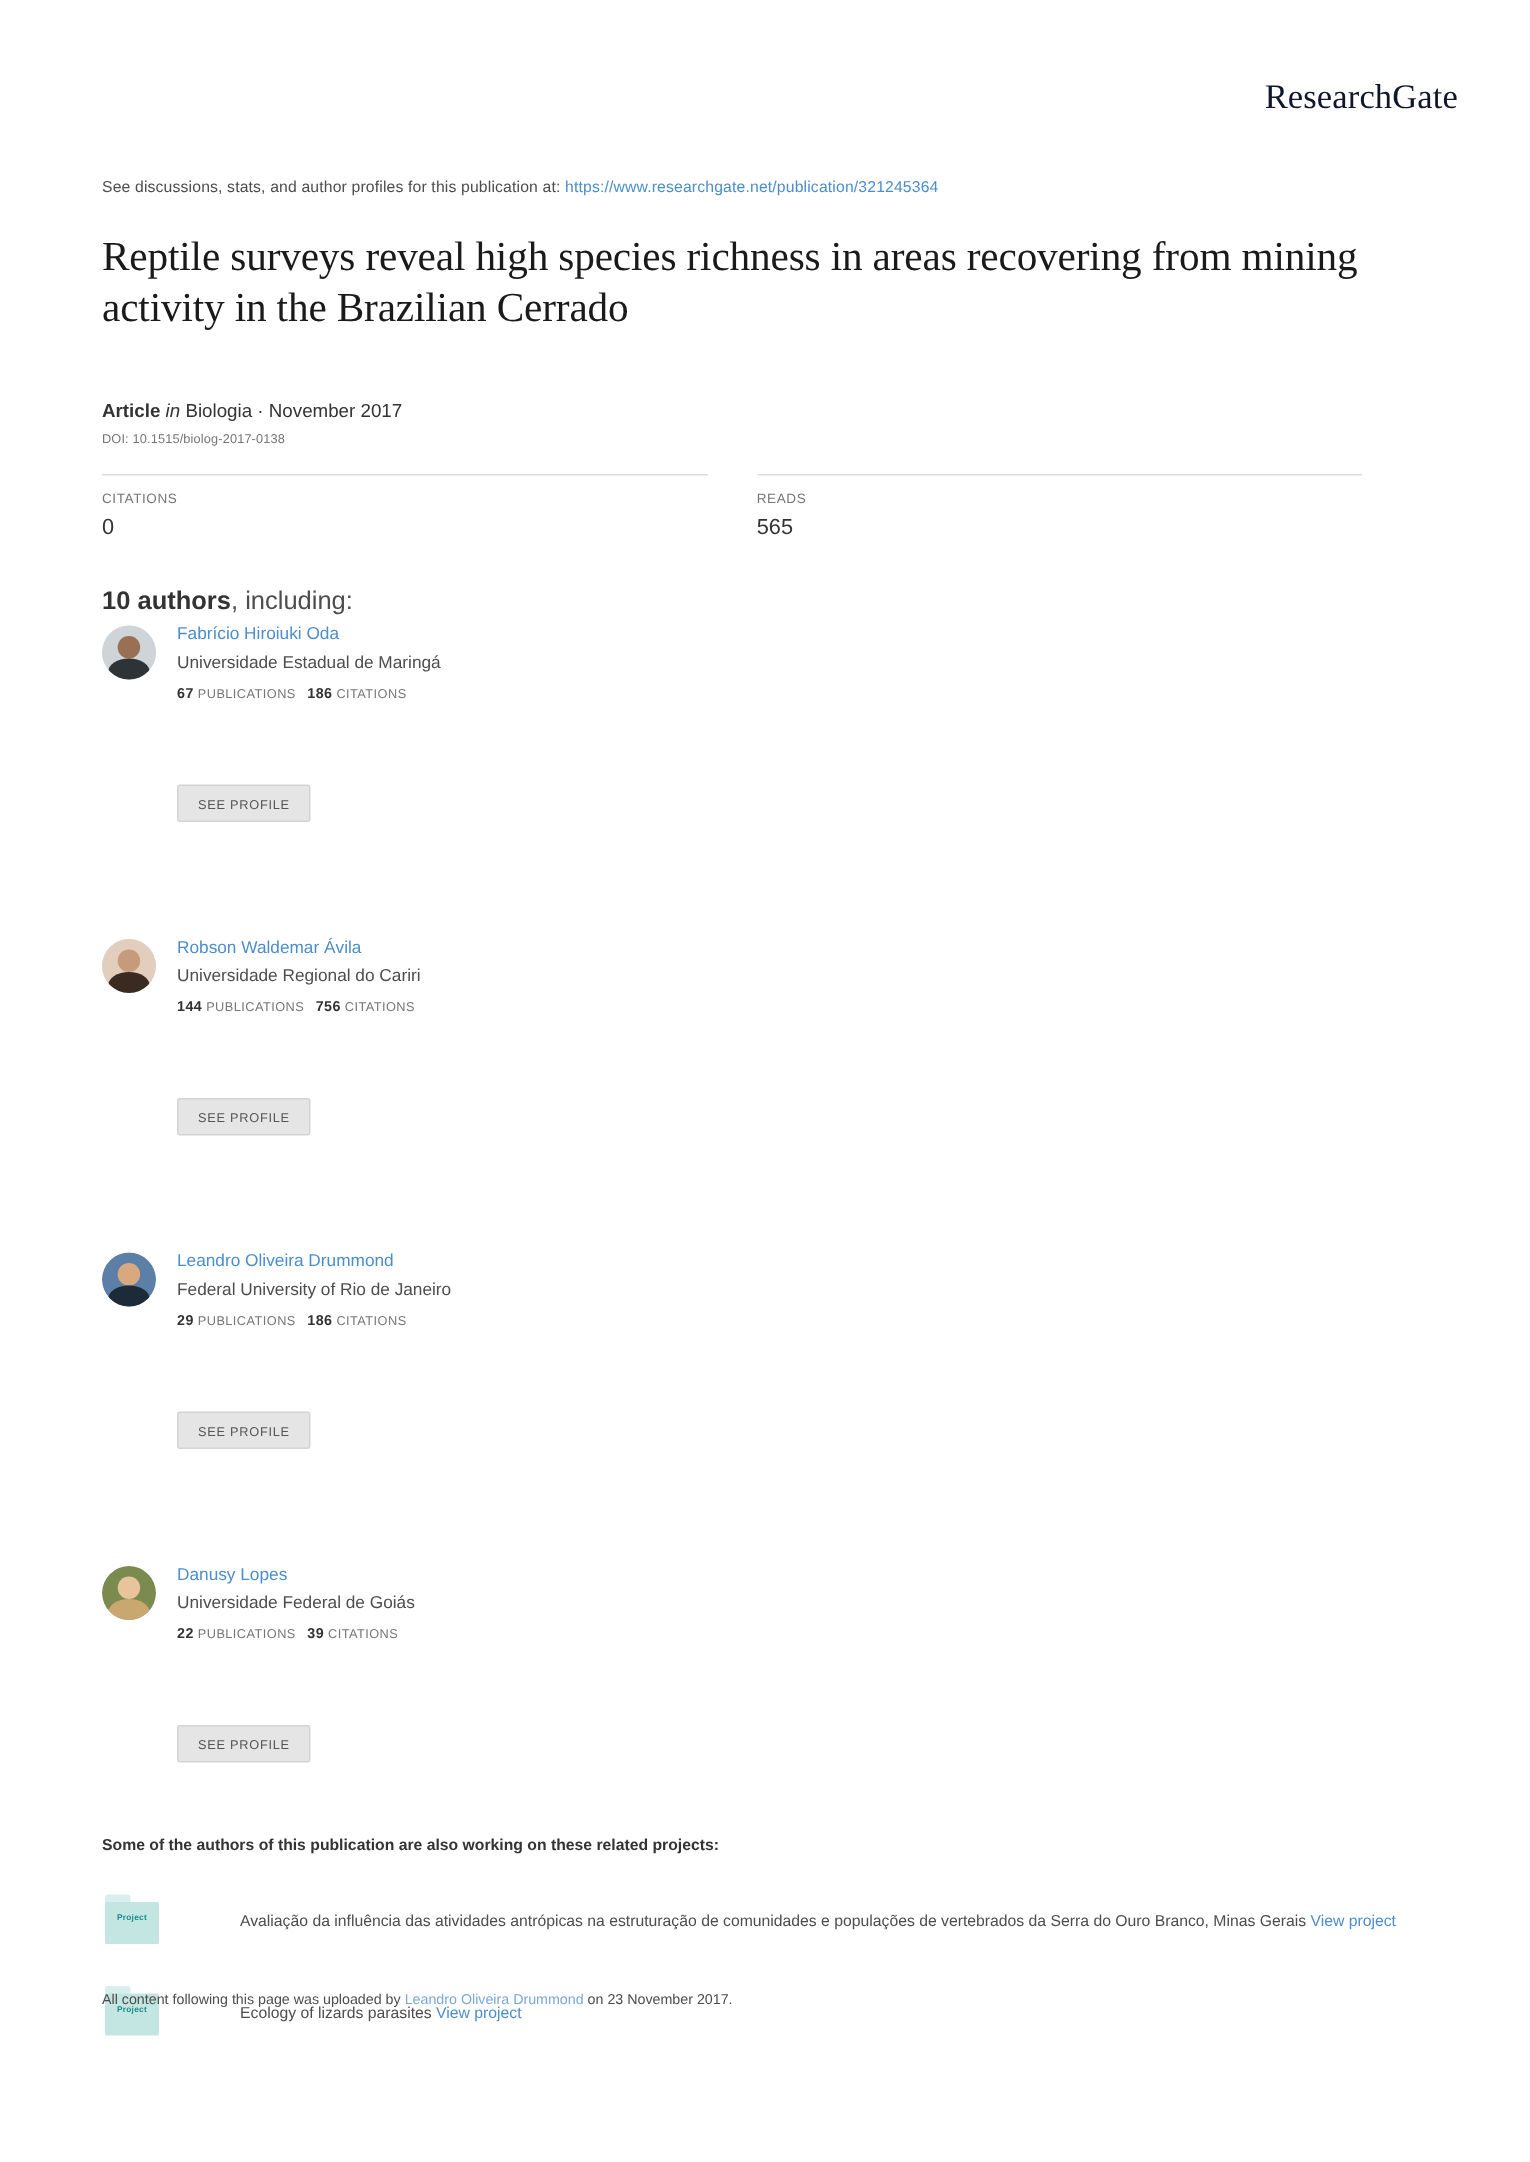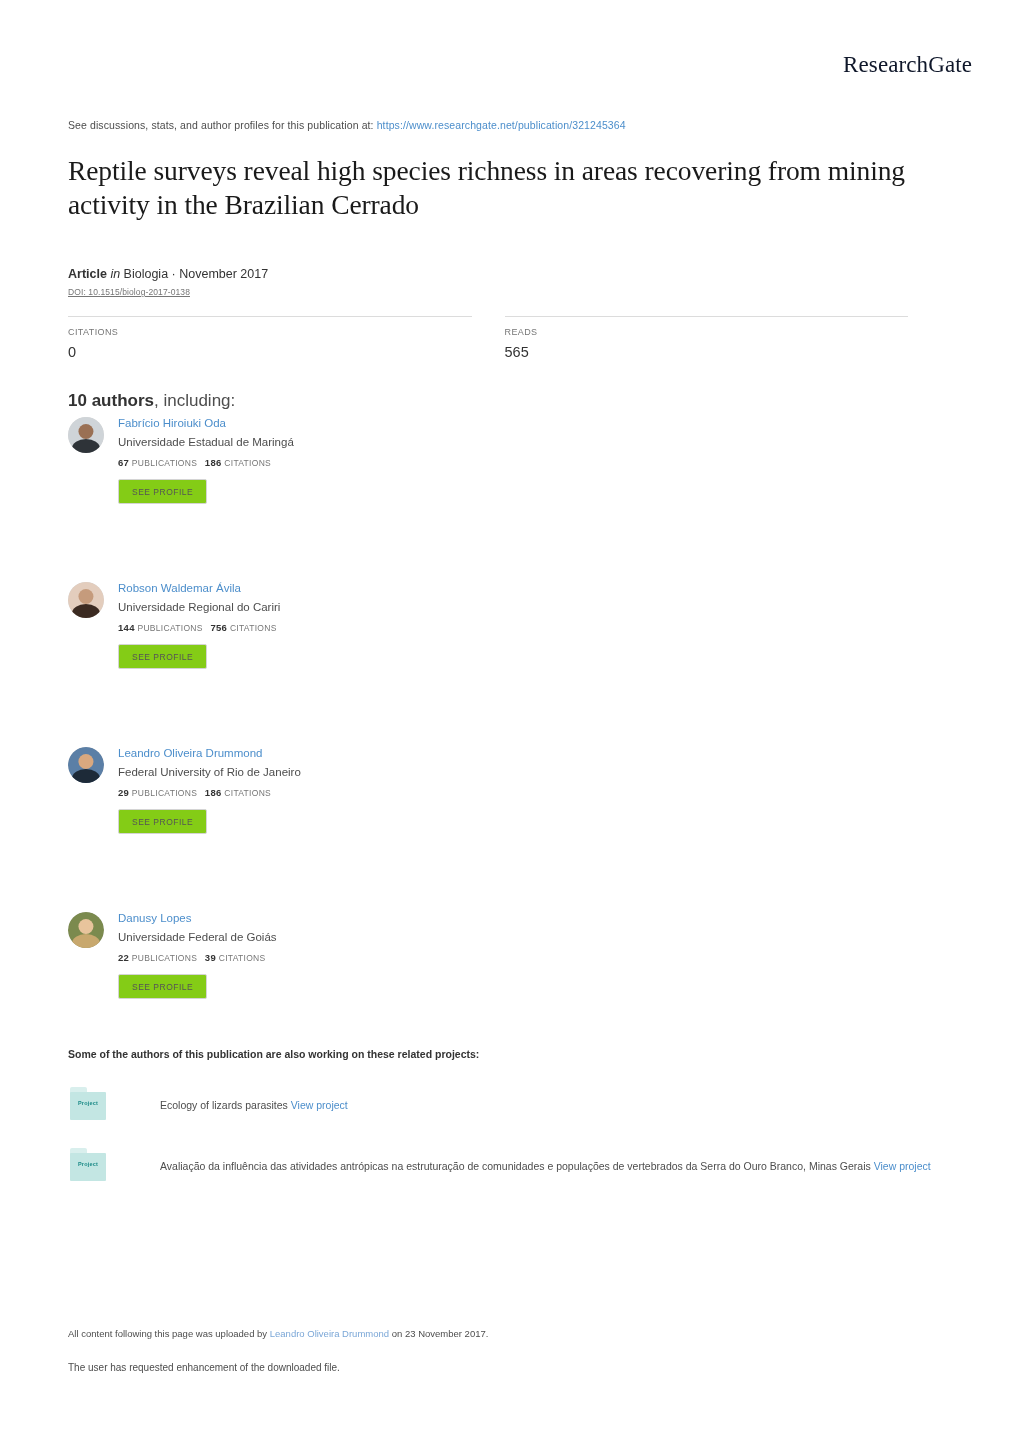--- a/index.html
+++ b/index.html
@@ -71,21 +71,20 @@
     margin-bottom: 5px;
   }
   .pubinfo .b { font-weight: bold; }
   .pubinfo .it { font-style: italic; }
 
   .doi {
     font-size: 8.5px;
     color: #767676;
     letter-spacing: .1px;
     margin-bottom: 19px;
-    text-decoration: underline;
   }
 
   
   .stats {
     display: flex;
     width: 840px;
     margin-bottom: 30px;
   }
   .stat-col {
     width: 408px;
@@ -186,28 +185,29 @@
   .author-metrics .n {
     font-weight: bold;
     color: #333333;
     font-size: 9.5px;
     text-align: right;
   }
   .author-metrics .sp { display: inline-block; width: 5px; }
   .see-profile {
     display: inline-block;
     border: 1px solid #d4d4d4;
-    background: #84cc16;
+    background: #e5e5e5;
     border-radius: 2px;
     padding: 7px 13px 6px 13px;
     font-size: 8.5px;
     color: #555555;
     letter-spacing: .5px;
     line-height: 10px;
     cursor: pointer;
+    margin-top: 44px;
   }
 
   
   .projects-heading {
     font-size: 10.5px;
     font-weight: bold;
     color: #333333;
     margin-top: 16px;
     margin-bottom: 25px;
   }
@@ -399,41 +399,40 @@
 
     <div class="projects-heading">Some of the authors of this publication are also working on these related projects:</div>
 
     <div class="project-row">
       <div class="folder">
         <div class="tab"></div>
         <div class="body"></div>
         <div class="ftxt">Project</div>
       </div>
       <div class="project-text">
-        <span>Ecology of lizards parasites</span>
+        <span>Avaliação da influência das atividades antrópicas na estruturação de comunidades e populações de vertebrados da Serra do Ouro Branco, Minas Gerais</span>
         <span class="link">View project</span>
       </div>
     </div>
 
     <div class="project-row">
       <div class="folder">
         <div class="tab"></div>
         <div class="body"></div>
         <div class="ftxt">Project</div>
       </div>
       <div class="project-text">
-        <span>Avaliação da influência das atividades antrópicas na estruturação de comunidades e populações de vertebrados da Serra do Ouro Branco, Minas Gerais</span>
+        <span>Ecology of lizards parasites</span>
         <span class="link">View project</span>
       </div>
     </div>
 
   </div>
 
   <div class="footer">
     <div class="footer-line">
       <span>All content following this page was uploaded by</span>
       <span class="link">Leandro Oliveira Drummond</span>
       <span>on 23 November 2017.</span>
     </div>
-    <div class="footer-line second">The user has requested enhancement of the downloaded file.</div>
   </div>
 
 </div>
 
 </body></html>

